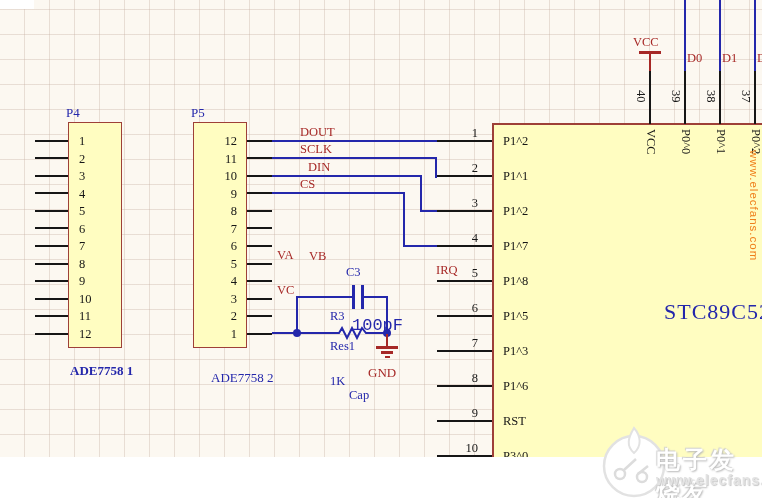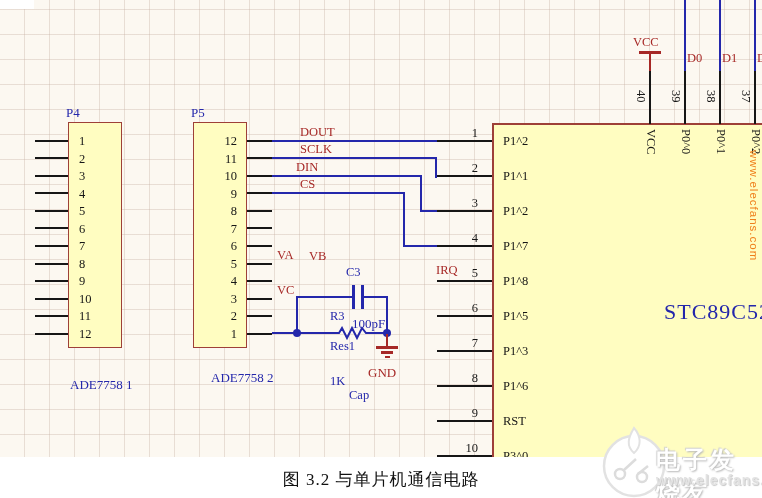--- a/index.html
+++ b/index.html
@@ -27,21 +27,21 @@
   .prow{position:relative;height:17.55px;}
   .prow .pw{position:absolute;top:7.7px;height:2px;background:#161616;}
   .prow .pn{position:absolute;top:2px;font-size:12.5px;color:#161616;}
   
   .crow{position:relative;height:35px;}
   .crow .pw{position:absolute;top:16.5px;left:0;width:55px;height:2px;background:#161616;}
   .crow .pn{position:absolute;left:0;top:2px;width:41px;text-align:right;font-size:12.5px;color:#161616;}
   .crow .pname{position:absolute;left:66px;top:10px;font-size:12.5px;color:#161616;}
   .rot{position:absolute;transform-origin:0 0;transform:rotate(90deg);white-space:nowrap;line-height:1;}
   .lbl12{font-size:12.5px;}
-  .lbl11{font-size:13px;}
+  .lbl11{font-size:17px;font-family:Liberation Mono, monospace;}
   .lbl13{font-size:13px;}
   #caption{position:absolute;left:0;right:0;top:468px;text-align:center;font-size:17px;color:#111;
            font-family:"Liberation Serif", serif;letter-spacing:1px;}
   
   #wm-brand{position:absolute;left:656px;top:444px;font-size:24px;font-weight:bold;color:#ffffff;
             font-family:"Liberation Sans", sans-serif;letter-spacing:3px;
             text-shadow:1px 1px 2px #b9b9b9, -1px -1px 1px #cfcfcf;}
   #wm-url{position:absolute;left:656px;top:472px;font-size:14px;font-weight:bold;color:#e3e3e3;
           font-family:"Liberation Sans", sans-serif;letter-spacing:1px;text-shadow:1px 1px 1px #c6c6c6;}
   #side-url{position:absolute;left:748px;top:150px;writing-mode:vertical-rl;font-size:11.5px;
@@ -102,21 +102,21 @@
       </div>
         <div class="prow">
         <i class="pw" style="left:0;width:33px;"></i>
         <span class="pn" style="left:44px;">11</span>
       </div>
         <div class="prow">
         <i class="pw" style="left:0;width:33px;"></i>
         <span class="pn" style="left:44px;">12</span>
       </div>
       </div>
-    <span class="t blue lbl13" style="left:70px;top:378px;">ADE7758 1</span>
+    <span class="t blue lbl13" style="left:70px;top:364px;font-weight:bold;">ADE7758 1</span>
 
     <span class="t blue lbl13" style="left:191px;top:106px;">P5</span>
     <div class="part" style="left:193px;top:122px;width:54px;height:226px;"></div>
     <div class="pinrows" style="left:193px;top:132px;width:80px;">
 
     <div class="prow">
         <span class="pn" style="left:0;width:44px;text-align:right;">12</span>
         <i class="pw" style="left:54px;width:25px;"></i>
       </div>
         <div class="prow">
@@ -171,21 +171,21 @@
     <div class="wire" style="left:435px;top:157px;width:2px;height:21px;"></div>
     <div class="wire" style="left:272px;top:175px;width:150px;height:2px;"></div>
     <div class="wire" style="left:420px;top:175px;width:2px;height:37px;"></div>
     <div class="wire" style="left:420px;top:210px;width:19px;height:2px;"></div>
     <div class="wire" style="left:272px;top:192px;width:133px;height:2px;"></div>
     <div class="wire" style="left:403px;top:192px;width:2px;height:55px;"></div>
     <div class="wire" style="left:403px;top:245px;width:36px;height:2px;"></div>
 
     <span class="t red lbl12" style="left:300px;top:126px;">DOUT</span>
     <span class="t red lbl12" style="left:300px;top:143px;">SCLK</span>
-    <span class="t red lbl12" style="left:296px;top:161px;">DIN</span>
+    <span class="t red lbl12" style="left:308px;top:161px;">DIN</span>
     <span class="t red lbl12" style="left:300px;top:178px;">CS</span>
     <span class="t red lbl12" style="left:277px;top:249px;">VA</span>
     <span class="t red lbl12" style="left:277px;top:250px;margin-left:32px;">VB</span>
     <span class="t red lbl12" style="left:277px;top:284px;">VC</span>
 
     <div class="wire" style="left:272px;top:332px;width:66px;height:2px;"></div>
     <div class="wire" style="left:368px;top:332px;width:21px;height:2px;"></div>
     <div class="wire" style="left:296px;top:296px;width:2px;height:38px;"></div>
     <div class="wire" style="left:296px;top:296px;width:59px;height:2px;"></div>
     <div class="wire" style="left:363px;top:296px;width:25px;height:2px;"></div>
@@ -306,15 +306,14 @@
   <svg class="abs" style="left:596px;top:426px;" width="76" height="72">
     <circle cx="38" cy="40" r="30" fill="#ffffff" stroke="#e2e2e2" stroke-width="2.5"></circle>
     <path d="M38,2 C32,12 30,20 38,27 C46,20 45,10 38,2 Z" fill="#ffffff" stroke="#e2e2e2" stroke-width="2"></path>
     <circle cx="24" cy="48" r="5" fill="none" stroke="#dcdcdc" stroke-width="2.5"></circle>
     <circle cx="46" cy="51" r="5" fill="none" stroke="#dcdcdc" stroke-width="2.5"></circle>
     <path d="M28,44 L40,33 M42,48 L52,40" fill="none" stroke="#dcdcdc" stroke-width="2.5"></path>
   </svg>
   <span id="wm-brand">电子发烧友</span>
   <span id="wm-url">www.elecfans.com</span>
 
-  <div id="caption">图 3.2 与单片机通信电路</div>
 
 </div>
 
 </body></html>

